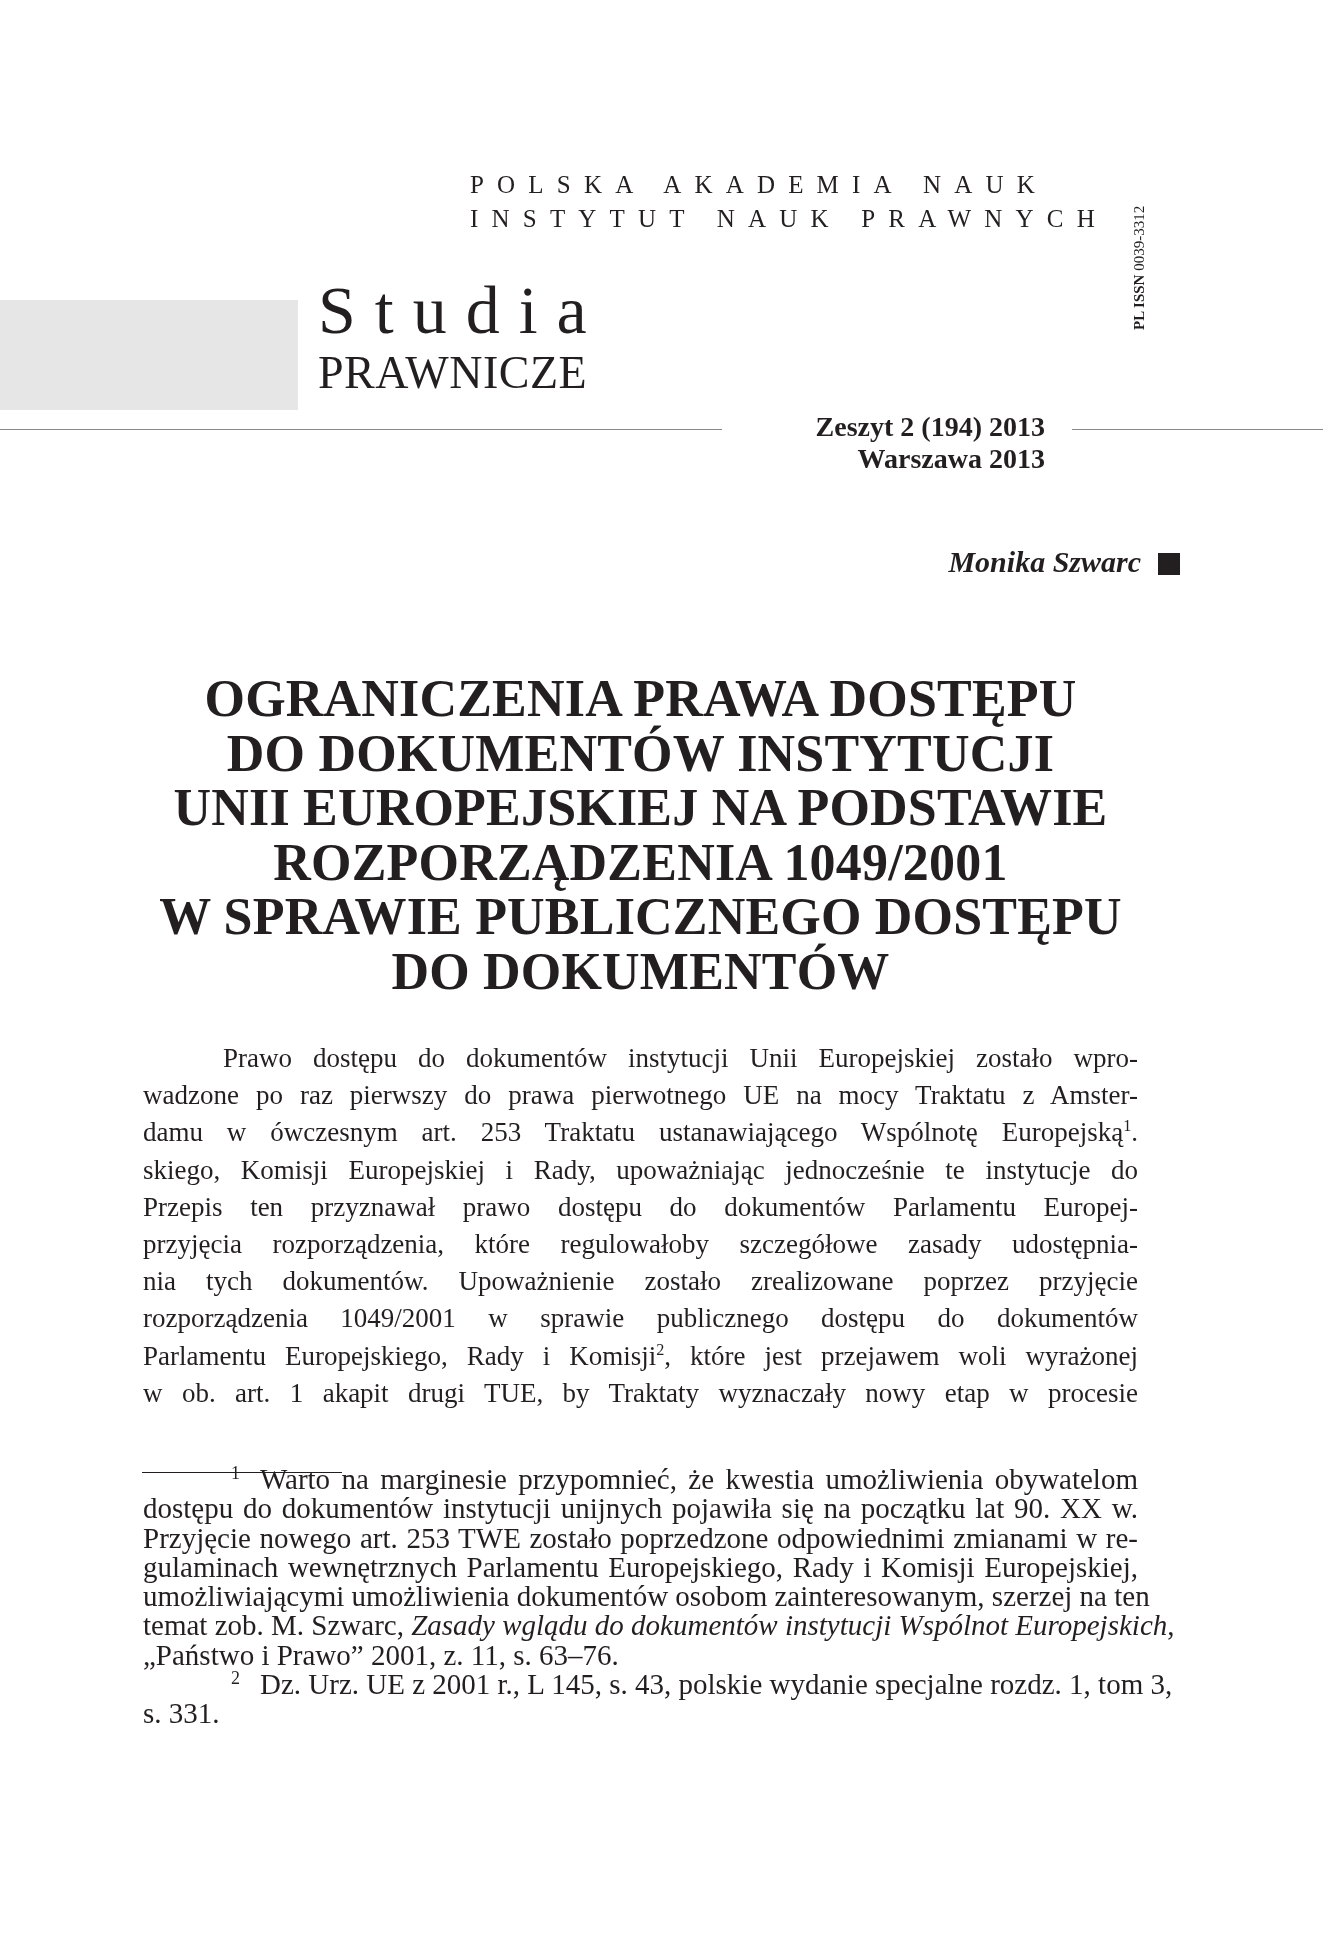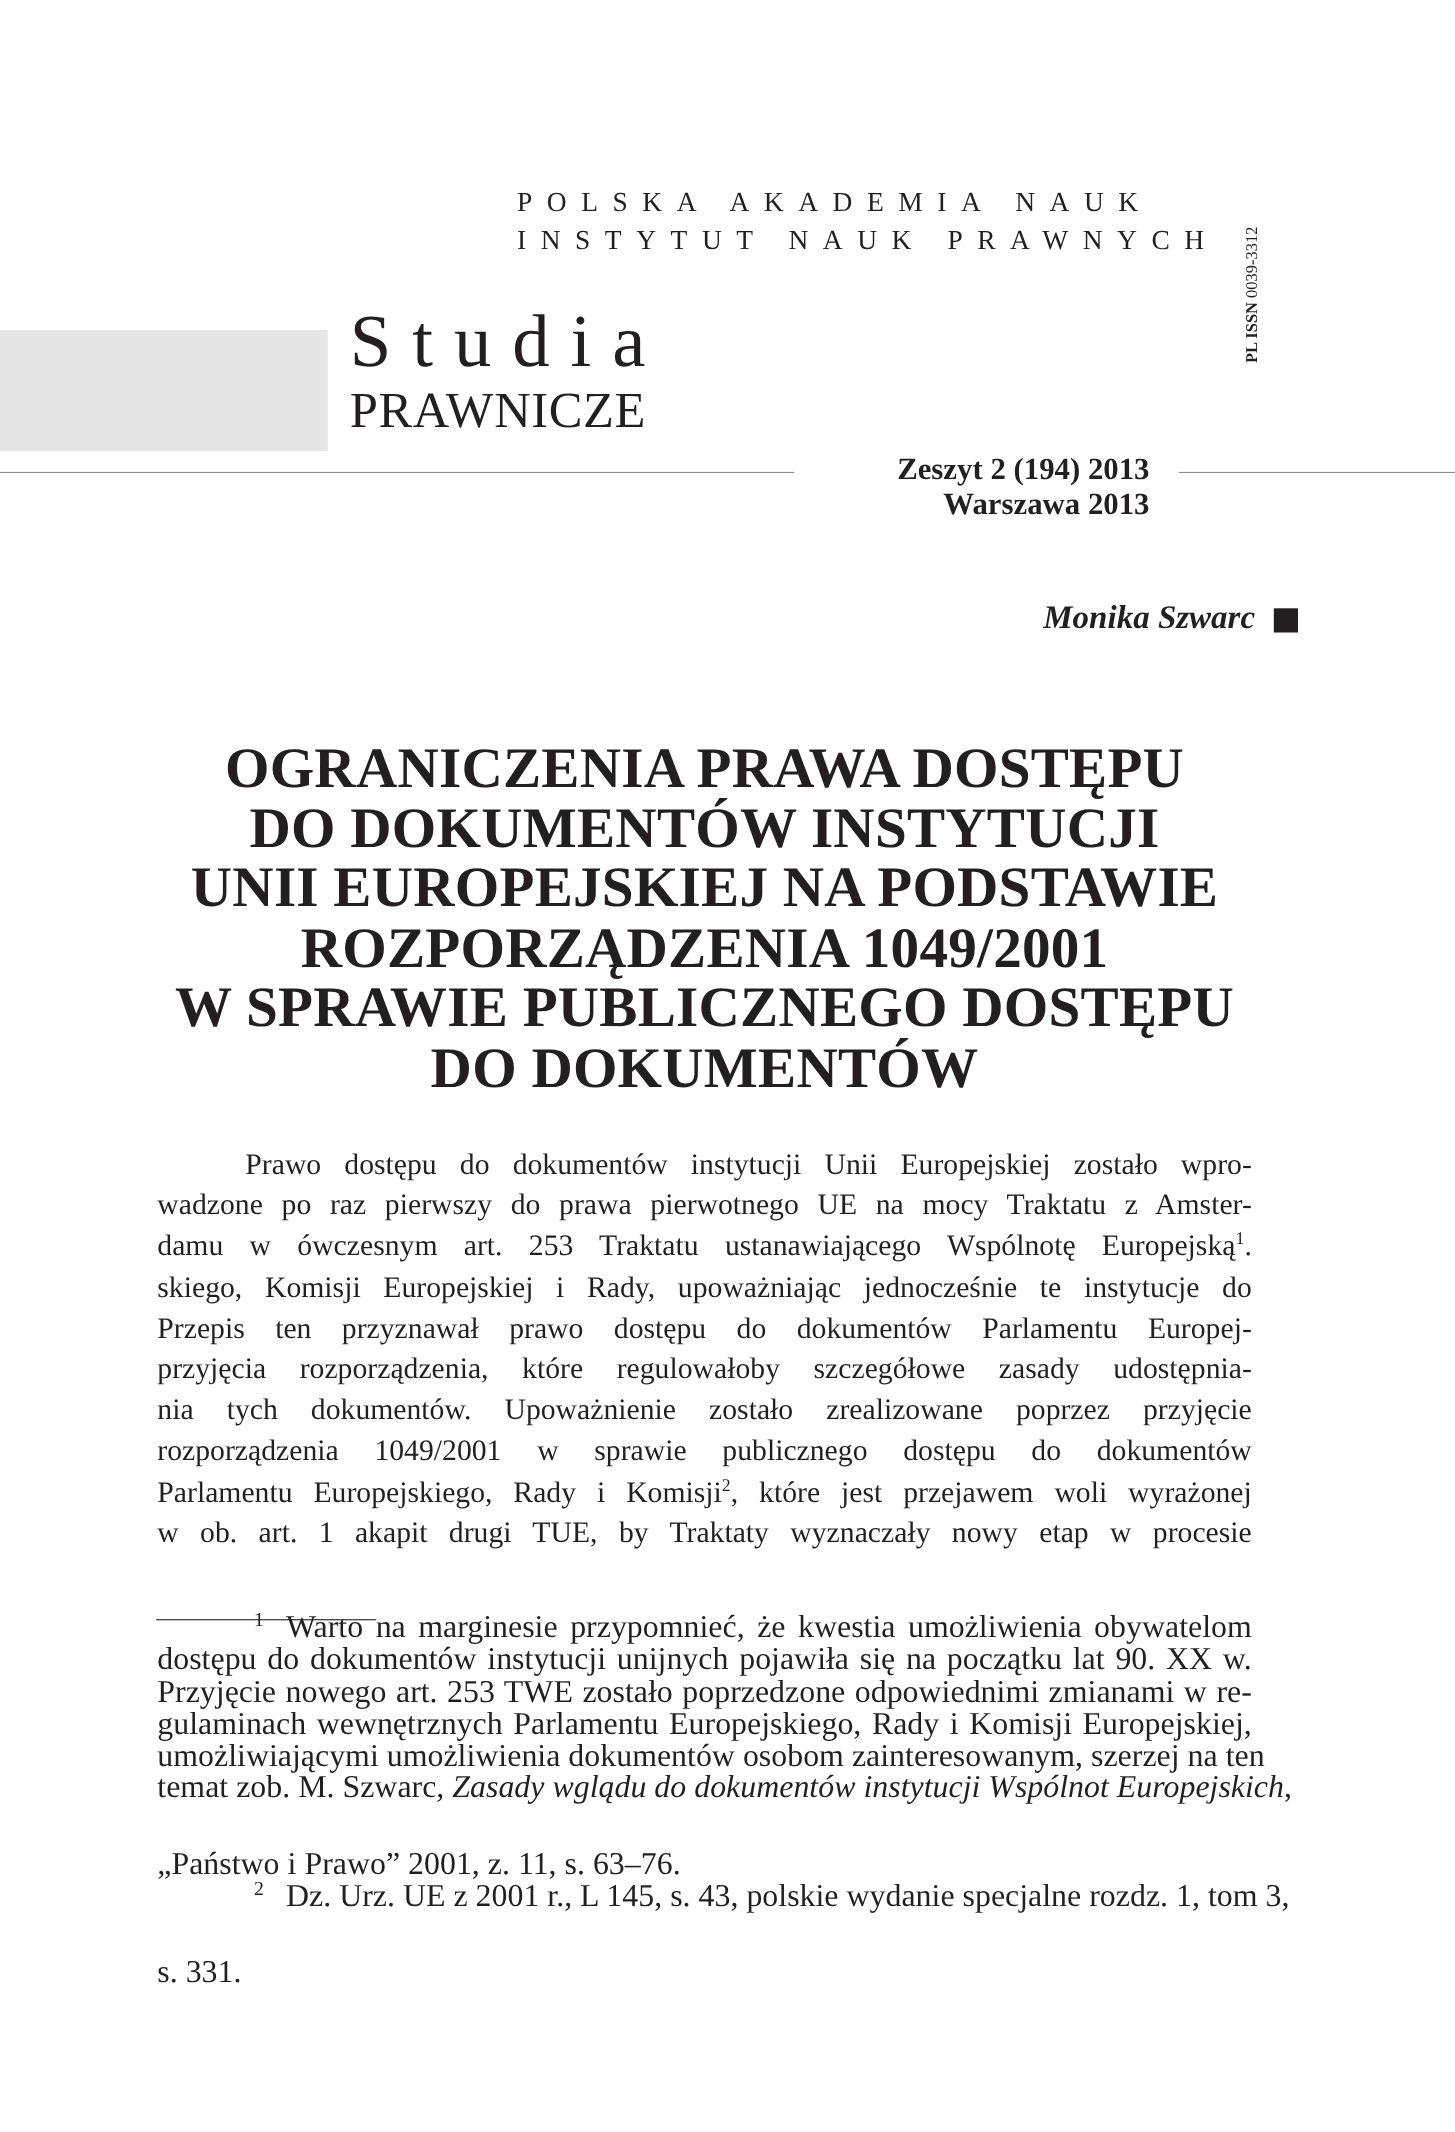--- a/index.html
+++ b/index.html
@@ -48,21 +48,21 @@
   .body { left: 143px; width: 995px; top: 1040px; font-size: 27px; line-height: 37.2px; }
   .line { display: block; text-align: justify; text-align-last: justify; white-space: nowrap; height: 37.2px; overflow: visible; }
   .line.indent { padding-left: 80px; font-family: Liberation Serif, serif; }
   sup { font-size: 0.6em; line-height: 0; vertical-align: 0.6em; }
 
   
   .fn-rule { left: 142px; top: 1472px; width: 200px; border-top: 1.6px solid #231f20; height: 0; }
   .fn { left: 143px; width: 995px; top: 1465px; font-size: 29px; line-height: 29.3px; }
   .fn .line { height: 29.3px; }
   .fn .line.indent { padding-left: 88px; }
-  .fn .line.last { text-align: left; text-align-last: left; margin-top: 40px; }
+  .fn .line.last { text-align: left; text-align-last: left; }
   .fn .mark { font-size: 0.62em; vertical-align: 0.55em; line-height: 0; margin-right: 20px; }
   .body .line.last { text-align-last: justify; }
   em { font-style: italic; }
 </style>
 </head>
 <body>
 
 <div class="abs inst l1">POLSKA AKADEMIA NAUK</div>
 <div class="abs inst l2">INSTYTUT NAUK PRAWNYCH</div>
 

